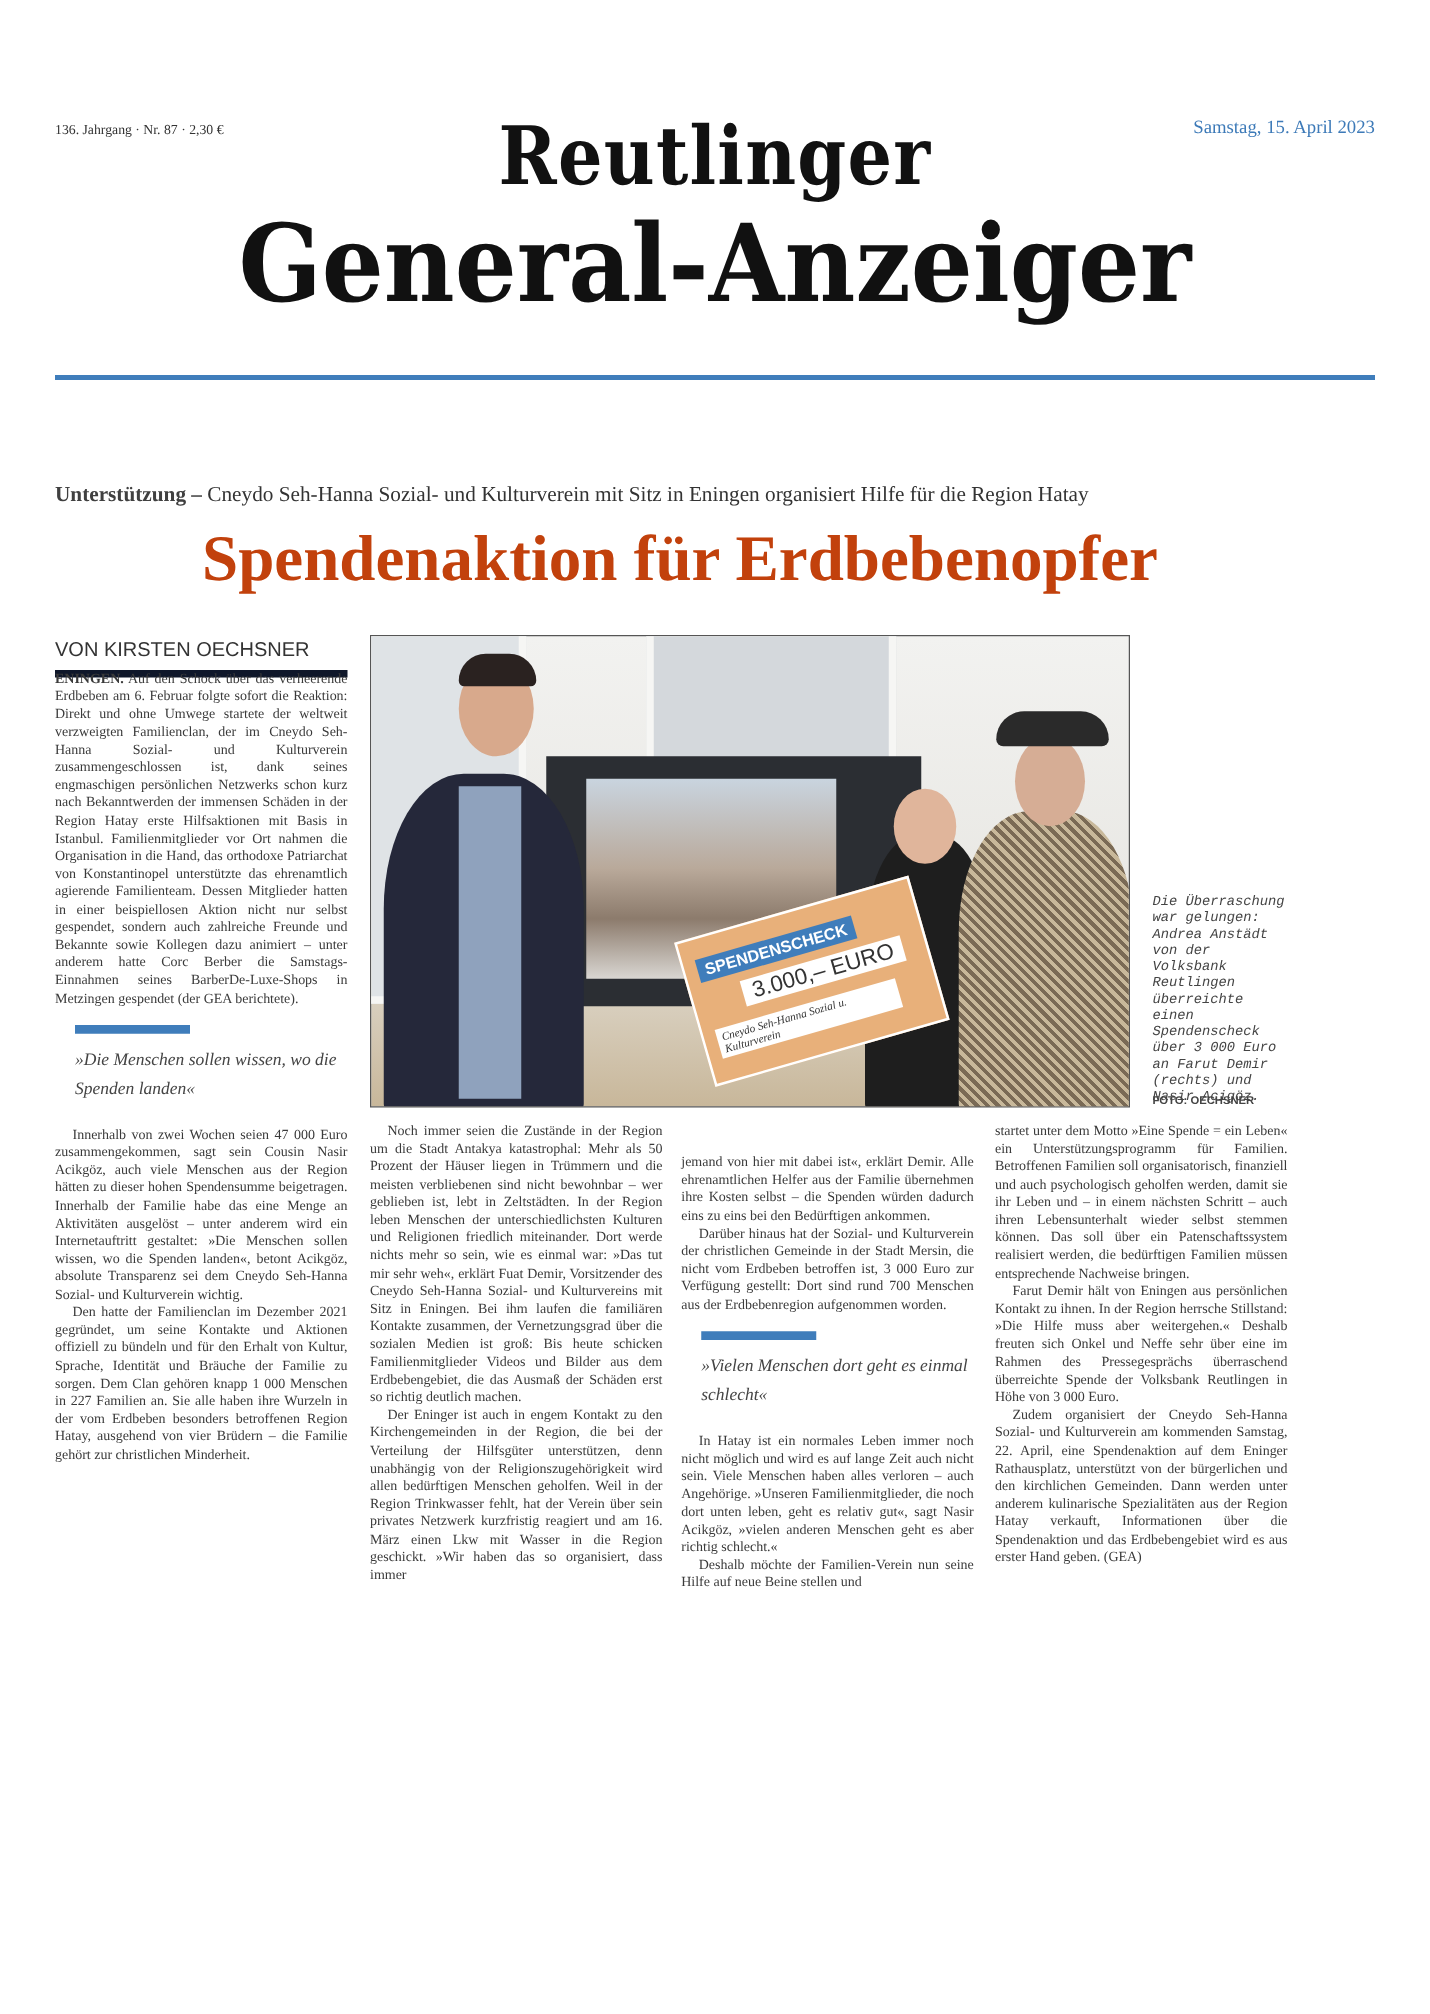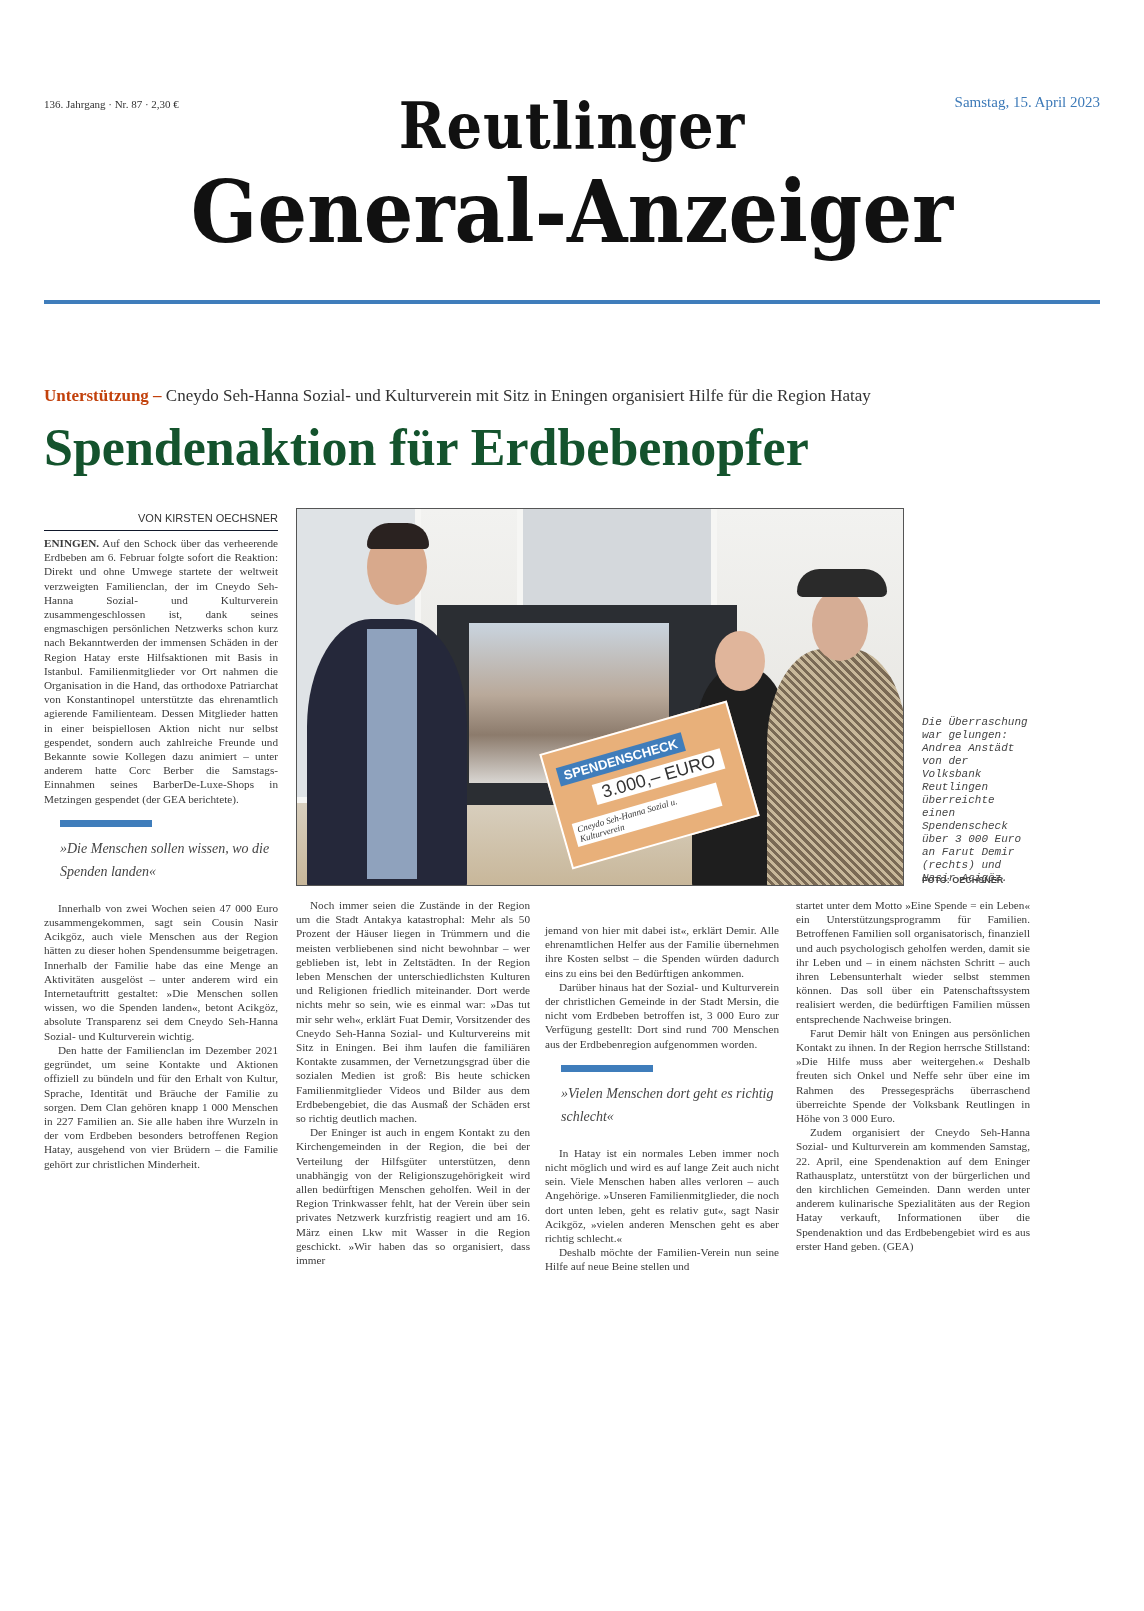--- a/index.html
+++ b/index.html
@@ -5,23 +5,23 @@
   * { box-sizing: border-box; margin: 0; padding: 0; }
   body { width: 1144px; height: 1611px; background: #ffffff; color: #2b2b2b; font-family: "Liberation Serif", serif; position: relative; overflow: hidden; }
   .masthead { position: absolute; left: 44px; top: 92px; width: 1056px; height: 216px; }
   .meta-left { position: absolute; left: 0; top: 6px; font-size: 11px; color: #333; }
   .meta-right { position: absolute; right: 0; top: 2px; font-size: 15px; color: #3d7ab8; }
   .title1 { position: absolute; left: 0; right: 0; top: 0; text-align: center; font-family: "DejaVu Serif", serif; font-weight: bold; font-size: 56px; letter-spacing: 1px; color: #111; transform: scaleY(1.15); }
   .title2 { position: absolute; left: 0; right: 0; top: 74px; text-align: center; font-family: "DejaVu Serif", serif; font-weight: bold; font-size: 78px; letter-spacing: 0px; color: #111; transform: scaleY(1.1); }
   .tagline { position: absolute; left: 0; right: 0; top: 186px; text-align: center; font-size: 14px; letter-spacing: 4.5px; color: #333; }
   .rule { position: absolute; left: 0; right: 0; top: 208px; height: 4px; background: #3f7dbb; }
   .kicker { position: absolute; left: 44px; top: 386px; font-size: 17px; color: #333; white-space: nowrap; }
-  .kicker .k-cat { color: #c2410c; font-weight: bold; }
-  .headline { position: absolute; left: 44px; width: 1000px; top: 418px; font-size: 52px; color: #14532d; }
-  .byline { position: absolute; left: 44px; width: 234px; top: 512px; text-align: right; font-family: "Liberation Sans", sans-serif; font-size: 11px; color: #333; padding-bottom: 6px; border-bottom: 1px solid #0f172a; }
+  .kicker .k-cat { color: #404040; font-weight: bold; }
+  .headline { position: absolute; left: 44px; width: 1000px; top: 418px; text-align: center; font-size: 52px; color: #c2410c; }
+  .byline { position: absolute; left: 44px; width: 234px; top: 512px; text-align: left; font-family: "Liberation Sans", sans-serif; font-size: 16px; color: #333; padding-bottom: 6px; border-bottom: 6px solid #0f172a; }
   .col { position: absolute; font-size: 11.2px; line-height: 14.2px; text-align: justify; hyphens: auto; color: #3a3a3a; }
   .col p { text-indent: 14px; }
   .col p.first { text-indent: 0; }
   .lead-place { font-weight: bold; }
   .pull { margin: 14px 0 18px 16px; }
   .pull .bar { width: 92px; height: 7px; background: #3f7dbb; margin-bottom: 10px; }
   .pull .q { font-style: italic; font-size: 14px; line-height: 23px; color: #444; text-align: left; }
   .photo { position: absolute; left: 296px; top: 508px; width: 608px; height: 378px; border: 1px solid #555; overflow: hidden; background: linear-gradient(180deg, #f2f2f0 0%, #e9e8e4 55%, #c8b79a 100%); }
   .win { position: absolute; background: #dfe3e6; border: 6px solid #f6f6f4; }
   .screen { position: absolute; left: 140px; top: 96px; width: 300px; height: 200px; background: #2b2e33; }
@@ -92,21 +92,21 @@
 <div class="col" style="left:296px; top:898px; width:234px;">
   <p>Noch immer seien die Zustände in der Region um die Stadt Antakya katastrophal: Mehr als 50 Prozent der Häuser liegen in Trümmern und die meisten verbliebenen sind nicht bewohnbar – wer geblieben ist, lebt in Zeltstädten. In der Region leben Menschen der unterschiedlichsten Kulturen und Religionen friedlich miteinander. Dort werde nichts mehr so sein, wie es einmal war: »Das tut mir sehr weh«, erklärt Fuat Demir, Vorsitzender des Cneydo Seh-Hanna Sozial- und Kulturvereins mit Sitz in Eningen. Bei ihm laufen die familiären Kontakte zusammen, der Vernetzungsgrad über die sozialen Medien ist groß: Bis heute schicken Familienmitglieder Videos und Bilder aus dem Erdbebengebiet, die das Ausmaß der Schäden erst so richtig deutlich machen.</p>
   <p>Der Eninger ist auch in engem Kontakt zu den Kirchengemeinden in der Region, die bei der Verteilung der Hilfsgüter unterstützen, denn unabhängig von der Religionszugehörigkeit wird allen bedürftigen Menschen geholfen. Weil in der Region Trinkwasser fehlt, hat der Verein über sein privates Netzwerk kurzfristig reagiert und am 16. März einen Lkw mit Wasser in die Region geschickt. »Wir haben das so organisiert, dass immer</p>
 </div>
 
 <div class="col" style="left:545px; top:898px; width:234px;margin-top:25px;">
   <p class="first">jemand von hier mit dabei ist«, erklärt Demir. Alle ehrenamtlichen Helfer aus der Familie übernehmen ihre Kosten selbst – die Spenden würden dadurch eins zu eins bei den Bedürftigen ankommen.</p>
   <p>Darüber hinaus hat der Sozial- und Kulturverein der christlichen Gemeinde in der Stadt Mersin, die nicht vom Erdbeben betroffen ist, 3 000 Euro zur Verfügung gestellt: Dort sind rund 700 Menschen aus der Erdbebenregion aufgenommen worden.</p>
   <div class="pull">
     <div class="bar"></div>
-    <div class="q">»Vielen Menschen dort geht es richtig schlecht«</div>
+    <div class="q">»Vielen Menschen dort geht es einmal schlecht«</div>
   </div>
   <p>In Hatay ist ein normales Leben immer noch nicht möglich und wird es auf lange Zeit auch nicht sein. Viele Menschen haben alles verloren – auch Angehörige. »Unseren Familienmitglieder, die noch dort unten leben, geht es relativ gut«, sagt Nasir Acikgöz, »vielen anderen Menschen geht es aber richtig schlecht.«</p>
   <p>Deshalb möchte der Familien-Verein nun seine Hilfe auf neue Beine stellen und</p>
 </div>
 
 <div class="col" style="left:796px; top:898px; width:234px;">
   <p class="first">startet unter dem Motto »Eine Spende = ein Leben« ein Unterstützungsprogramm für Familien. Betroffenen Familien soll organisatorisch, finanziell und auch psychologisch geholfen werden, damit sie ihr Leben und – in einem nächsten Schritt – auch ihren Lebensunterhalt wieder selbst stemmen können. Das soll über ein Patenschaftssystem realisiert werden, die bedürftigen Familien müssen entsprechende Nachweise bringen.</p>
   <p>Farut Demir hält von Eningen aus persönlichen Kontakt zu ihnen. In der Region herrsche Stillstand: »Die Hilfe muss aber weitergehen.« Deshalb freuten sich Onkel und Neffe sehr über eine im Rahmen des Pressegesprächs überraschend überreichte Spende der Volksbank Reutlingen in Höhe von 3 000 Euro.</p>
   <p>Zudem organisiert der Cneydo Seh-Hanna Sozial- und Kulturverein am kommenden Samstag, 22. April, eine Spendenaktion auf dem Eninger Rathausplatz, unterstützt von der bürgerlichen und den kirchlichen Gemeinden. Dann werden unter anderem kulinarische Spezialitäten aus der Region Hatay verkauft, Informationen über die Spendenaktion und das Erdbebengebiet wird es aus erster Hand geben. (GEA)</p>
 </div>

